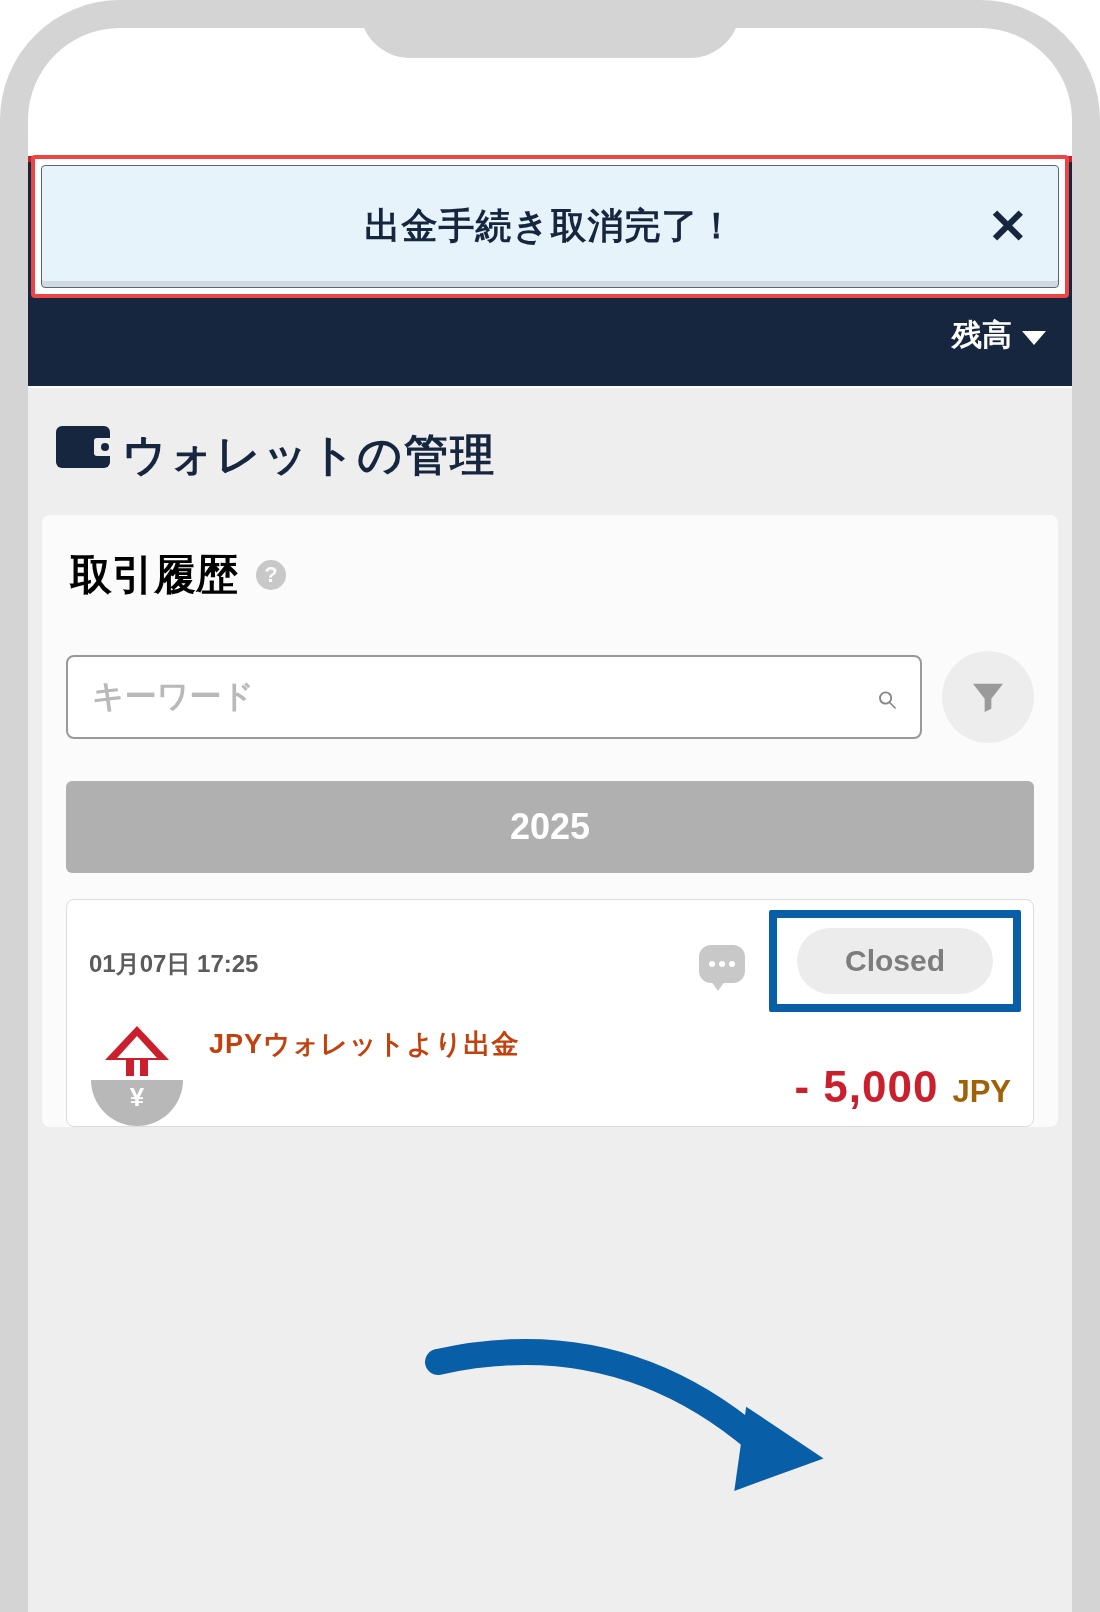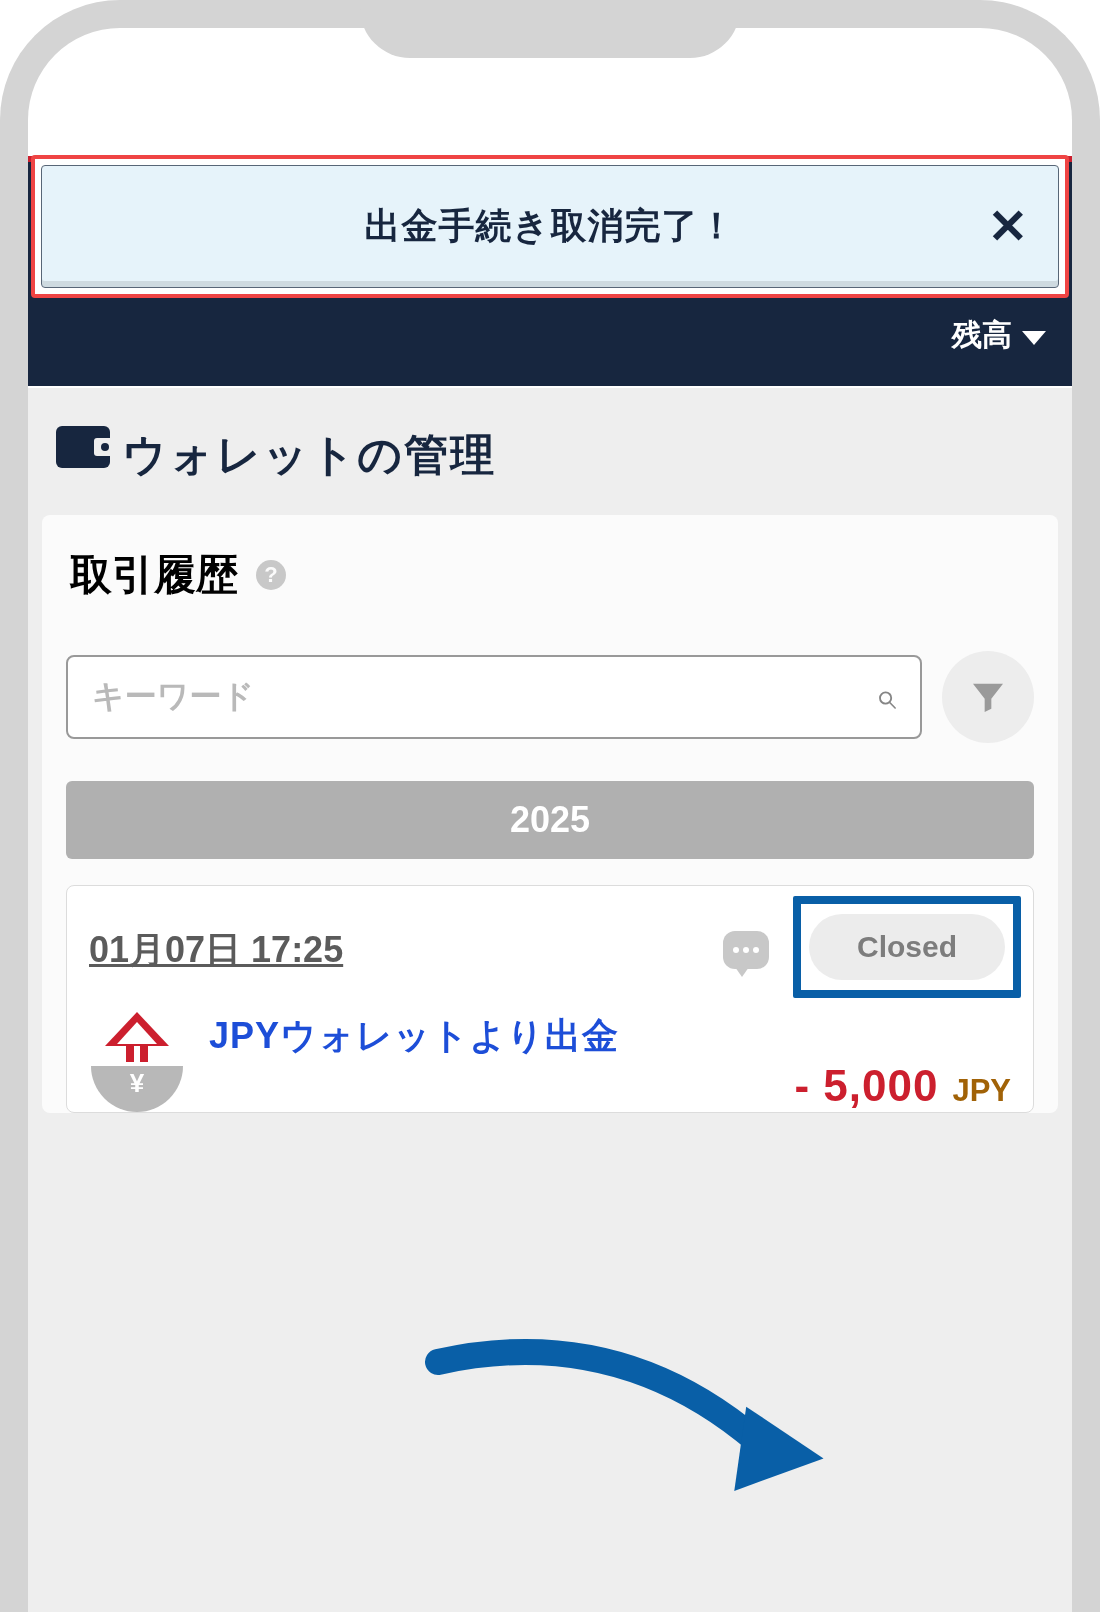--- a/index.html
+++ b/index.html
@@ -254,21 +254,21 @@
       background: #ededed;
       display: flex;
       align-items: center;
       justify-content: center;
     }
     .filter-btn svg { width: 40px; height: 40px; }
 
     .year-bar {
       background: #b0b0b0;
       border-radius: 6px;
-      height: 78px;
+      height: 92px;
       display: flex;
       align-items: center;
       justify-content: center;
       color: #fff;
       font-size: 36px;
       font-weight: 800;
       position: relative;
     }
 
     
@@ -290,24 +290,23 @@
       background: #fff;
       position: relative;
     }
     .tx-row1 {
       display: flex;
       align-items: center;
       gap: 18px;
     }
     .tx-date {
       color: #5b5b5b;
-      font-size: 36px;
+      font-size: 24px;
       font-weight: 800;
       flex: 1;
-      text-decoration: underline;
     }
     .chat-bubble {
       width: 46px;
       height: 38px;
       background: #c8c8c8;
       border-radius: 12px;
       display: flex;
       align-items: center;
       justify-content: center;
       gap: 4px;
@@ -328,21 +327,21 @@
     .chat-bubble i {
       width: 6px;
       height: 6px;
       background: #fff;
       border-radius: 50%;
       display: block;
     }
 
     .status-wrap {
       border: 8px solid #095fa7;
-      padding: 10px 8px;
+      padding: 10px 20px;
       border-radius: 2px;
       margin: -12px -10px -6px 0;
     }
     .status-pill {
       background: #ececec;
       border-radius: 40px;
       padding: 16px 48px;
       color: #7d7d7d;
       font-size: 30px;
       font-weight: 700;
@@ -387,22 +386,22 @@
       justify-content: center;
       color: #fff;
       font-size: 26px;
       font-weight: 600;
       padding-top: 2px;
       margin-top: 4px;
     }
 
     .tx-body { flex: 1; }
     .tx-label {
-      color: #1d4ed8;
-      font-size: 36px;
+      color: #c2410c;
+      font-size: 27px;
       font-weight: 600;
       letter-spacing: 1px;
     }
     .tx-amount-row {
       text-align: right;
       display: flex;
       justify-content: flex-end;
       align-items: baseline;
       gap: 14px;
     }

